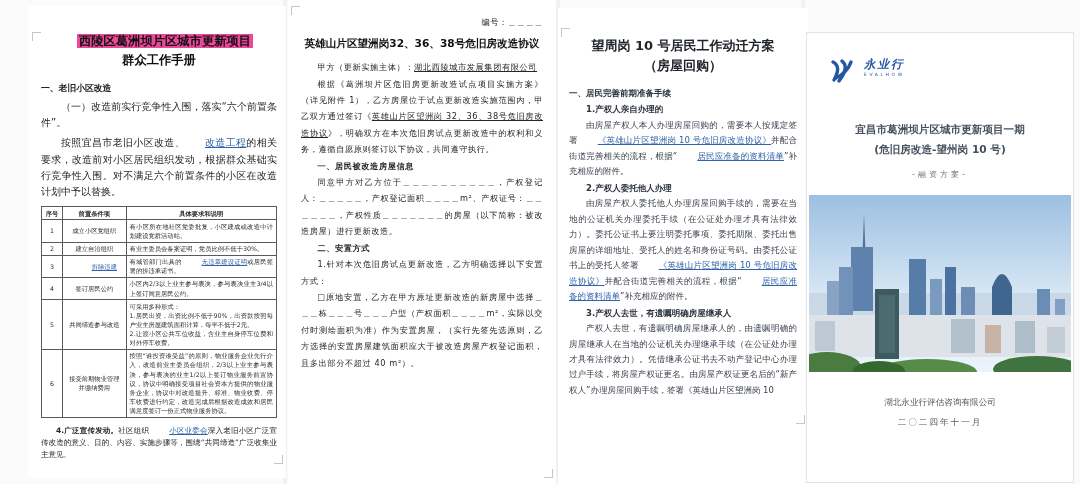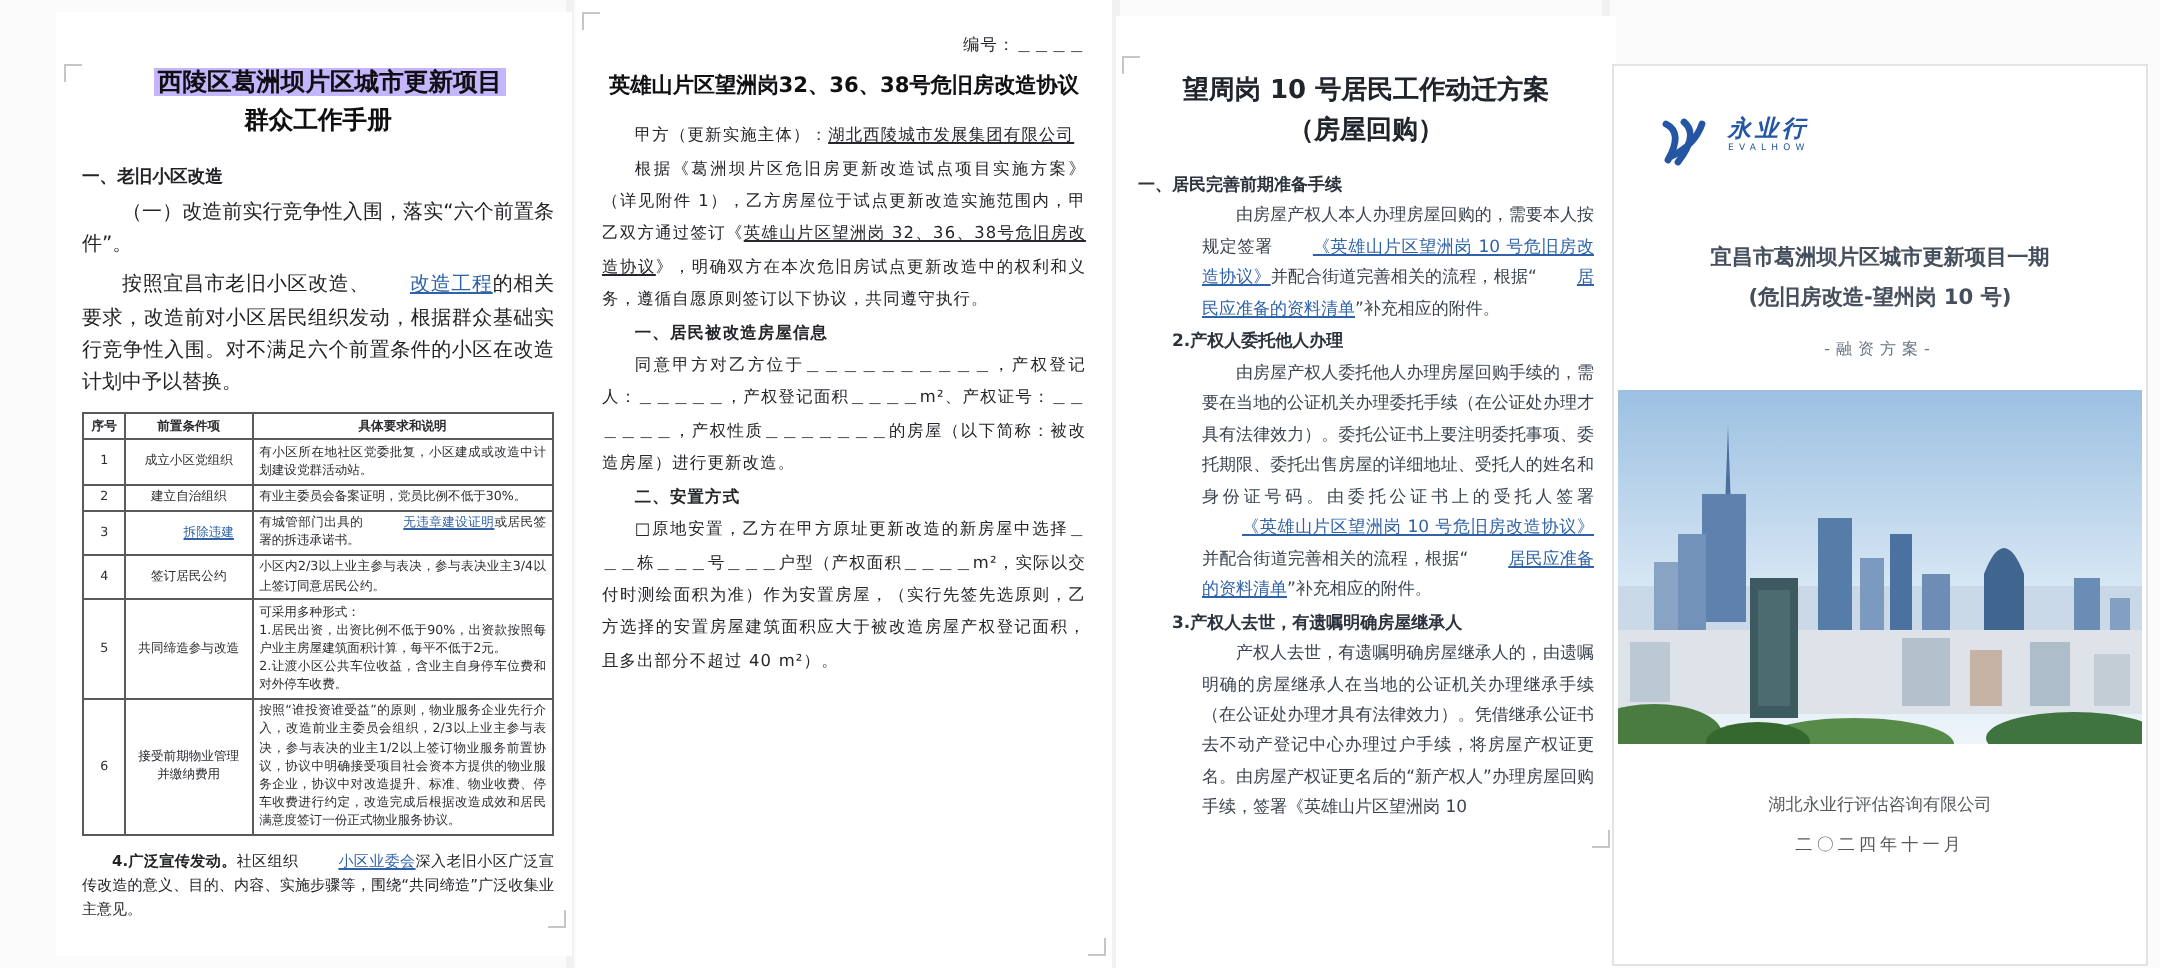--- a/index.html
+++ b/index.html
@@ -15,21 +15,21 @@
   .c-tl { border-left:1px solid #c6c6c6; border-top:1px solid #c6c6c6; }
   .c-br { border-right:1px solid #c6c6c6; border-bottom:1px solid #c6c6c6; }
 
   .link { color:#2f62a8; text-decoration:underline;padding-left:20px; }
   .u-dark { text-decoration:underline; }
   .b { font-weight:bold; }
 
   
   .page1 { left:28px; top:6px; width:258px; height:472px; padding:26px 9px 0 13px; color:#232428; }
   .p1-title { font-weight:bold; font-size:12.3px; text-align:center; line-height:1.55; color:#0f0f12; }
-  .p1-title .hl { background:#c4b5fd; padding:0 2px;margin-left:12px; }
+  .p1-title .hl { background:#ec4899; padding:0 2px;margin-left:12px; }
   .p1-section { font-weight:bold; font-size:8.8px; margin-top:13px; }
   .p1-body { font-size:10px; line-height:1.62; text-align:justify; margin-top:4px; }
   .indent { text-indent:2em; }
   .p1-table { width:100%; border-collapse:collapse; margin-top:6px; font-size:6.3px; color:#2b2c31; }
   .p1-table th, .p1-table td { border:1px solid #5a5a5a; padding:1.5px 3px; line-height:1.45; }
   .p1-table th { font-weight:bold; text-align:center; }
   .p1-table .num { width:9%; text-align:center; }
   .p1-table .item { width:27%; text-align:center; }
   .p1-table .desc { width:64%; text-align:justify; white-space:pre-line; }
   .p1-footer { font-size:7.5px; line-height:1.6; text-align:justify; margin-top:7px; text-indent:2em; }
@@ -40,21 +40,21 @@
   .p2-title { font-weight:bold; font-size:10.6px; letter-spacing:0; text-align:center; margin-top:6px; line-height:1.4; color:#101014; }
   .p2-para { text-align:justify; }
   .p2-h { font-weight:bold; }
   .p2-space { height:8px; }
 
   
   .page3 { left:558px; top:8px; width:250px; height:476px; padding:28px 11px 0; font-size:8.5px; line-height:1.82; color:#3b434e; }
   .p3-title { font-weight:bold; font-size:13px; line-height:1.5; text-align:center; color:#20252c; }
   .p3-h { font-weight:bold; margin-top:11px; color:#2c333d; }
   .p3-sub { font-weight:bold; text-indent:2em; margin-top:1px; color:#2c333d; }
-  .p3-para { text-align:justify; text-indent:2em;margin-left:32px; }
+  .p3-para { text-align:justify; text-indent:2em; }
 
   
   .page4 { left:806px; top:32px; width:268px; height:451px; border:1px solid #e3e3e3; }
   .p4-logo { position:absolute; left:22px; top:26px; display:flex; align-items:flex-start; gap:5px; }
   .p4-logo-text { display:flex; flex-direction:column; line-height:1; }
   .p4-brand { font-style:italic; font-weight:bold; font-size:11.5px; color:#2456a4; letter-spacing:2px; }
   .p4-brand-latin { font-size:4.5px; color:#2456a4; letter-spacing:2.6px; margin-top:2px; }
   .p4-title { position:absolute; top:86px; left:0; width:100%; text-align:center; font-weight:600; font-size:10.6px; color:#46505d; line-height:1.9; }
   .p4-sub { position:absolute; top:136px; left:0; width:100%; text-align:center; font-size:8px; color:#6b7480; letter-spacing:3px; }
   .p4-img { position:absolute; left:2px; top:162px; width:262px; height:177px; }
@@ -139,34 +139,36 @@
   <div class="p2-space"></div>
 
   <div class="p2-para indent"><span>甲方（更新实施主体）：</span><span class="u-dark">湖北西陵城市发展集团有限公司</span></div>
 
   <div class="p2-para indent"><span>根据《葛洲坝片区危旧房更新改造试点项目实施方案》（详见附件 1），乙方房屋位于试点更新改造实施范围内，甲乙双方通过签订《</span><span class="u-dark">英雄山片区望洲岗 32、36、38号危旧房改造协议</span><span>》，明确双方在本次危旧房试点更新改造中的权利和义务，遵循自愿原则签订以下协议，共同遵守执行。</span></div>
 
   <div class="p2-h indent">一、居民被改造房屋信息</div>
   <div class="p2-para indent">同意甲方对乙方位于＿＿＿＿＿＿＿＿＿＿，产权登记人：＿＿＿＿＿，产权登记面积＿＿＿＿m²、产权证号：＿＿＿＿＿＿，产权性质＿＿＿＿＿＿＿的房屋（以下简称：被改造房屋）进行更新改造。</div>
 
   <div class="p2-h indent">二、安置方式</div>
+  <div class="p2-para indent">1.针对本次危旧房试点更新改造，乙方明确选择以下安置方式：</div>
   <div class="p2-para indent">□原地安置，乙方在甲方原址更新改造的新房屋中选择＿＿＿栋＿＿＿号＿＿＿户型（产权面积＿＿＿＿m²，实际以交付时测绘面积为准）作为安置房屋，（实行先签先选原则，乙方选择的安置房屋建筑面积应大于被改造房屋产权登记面积，且多出部分不超过 40 m²）。</div>
 </div>
 
 <div class="page page3">
   <div class="corner c-tl" style="left:3px;top:20px"></div>
   <div class="corner c-br" style="right:3px;bottom:60px"></div>
 
   <div class="p3-title">
     <span>望周岗 10 号居民工作动迁方案</span><br>
     <span>（房屋回购）</span>
   </div>
 
   <div class="p3-h">一、居民完善前期准备手续</div>
 
+  <div class="p3-sub">1.产权人亲自办理的</div>
   <div class="p3-para"><span>由房屋产权人本人办理房屋回购的，需要本人按规定签署</span><span class="link">《英雄山片区望洲岗 10 号危旧房改造协议》</span><span>并配合街道完善相关的流程，根据“</span><span class="link">居民应准备的资料清单</span><span>”补充相应的附件。</span></div>
 
   <div class="p3-sub">2.产权人委托他人办理</div>
   <div class="p3-para"><span>由房屋产权人委托他人办理房屋回购手续的，需要在当地的公证机关办理委托手续（在公证处办理才具有法律效力）。委托公证书上要注明委托事项、委托期限、委托出售房屋的详细地址、受托人的姓名和身份证号码。由委托公证书上的受托人签署</span><span class="link">《英雄山片区望洲岗 10 号危旧房改造协议》</span><span>并配合街道完善相关的流程，根据“</span><span class="link">居民应准备的资料清单</span><span>”补充相应的附件。</span></div>
 
   <div class="p3-sub">3.产权人去世，有遗嘱明确房屋继承人</div>
   <div class="p3-para">产权人去世，有遗嘱明确房屋继承人的，由遗嘱明确的房屋继承人在当地的公证机关办理继承手续（在公证处办理才具有法律效力）。凭借继承公证书去不动产登记中心办理过户手续，将房屋产权证更名。由房屋产权证更名后的“新产权人”办理房屋回购手续，签署《英雄山片区望洲岗 10</div>
 </div>
 
 <div class="page page4">

